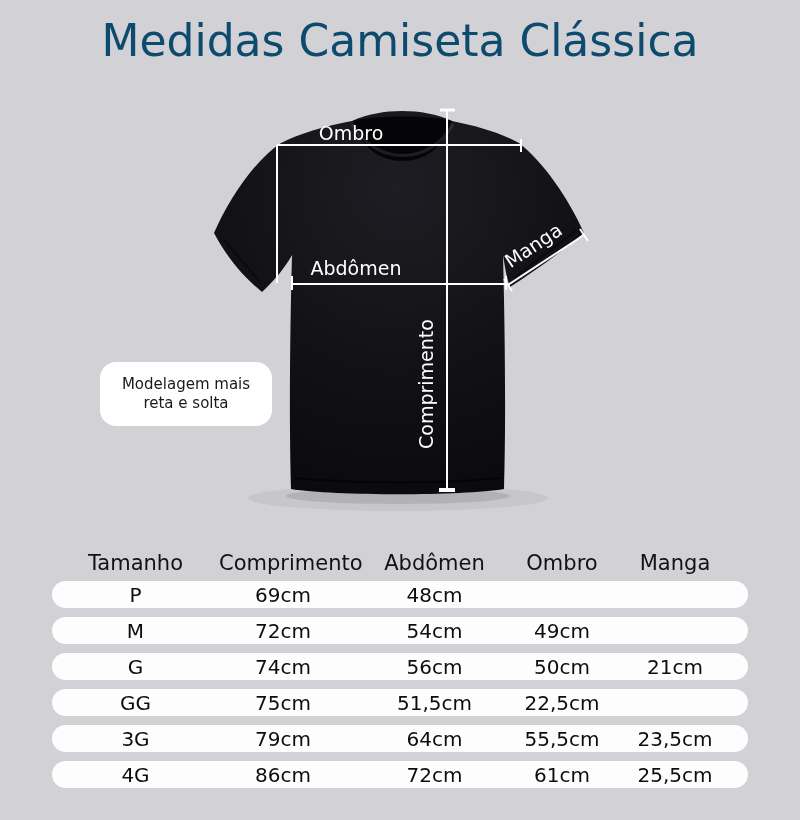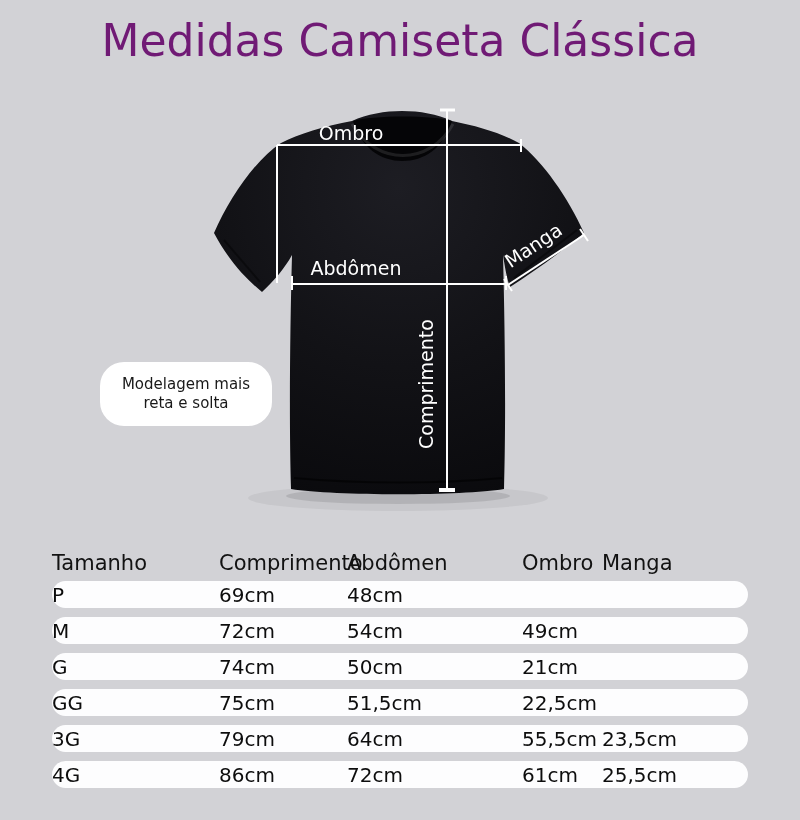--- a/index.html
+++ b/index.html
@@ -4,44 +4,44 @@
 <style>
   html,body { margin:0; padding:0; }
   .canvas {
     position:relative; width:800px; height:820px;
     background:#d2d2d6; overflow:hidden;
     font-family:"DejaVu Sans","Liberation Sans",sans-serif;
   }
   .page-title {
     position:absolute; top:16px; left:0; width:800px;
     text-align:center; font-size:44px; line-height:1.15;
-    color:#701a75; white-space:nowrap;
+    color:#0c4a6e; white-space:nowrap;
   }
   svg.diagram { position:absolute; left:0; top:0; }
   svg.diagram text { font-family:"DejaVu Sans","Liberation Sans",sans-serif; }
 
   .note-box {
     position:absolute; left:100px; top:362px; width:172px; height:64px;
-    background:#ffffff; border-radius:24px;
+    background:#ffffff; border-radius:16px;
     display:flex; flex-direction:column; justify-content:center;
     text-align:center; font-size:15px; line-height:19px; color:#191919;
   }
 
   .size-table { position:absolute; left:52px; top:545px; width:696px; }
   .thead, .trow {
     display:grid;
     grid-template-columns:167px 128px 175px 80px 146px;
     align-items:center;
   }
   .thead { height:36px; font-size:21px; color:#121212; }
   .trow {
     height:27px; margin-bottom:9px; font-size:20px; color:#0d0d0d;
     background:#fdfdfe; border-radius:14px;
   }
-  .tcell, .hcell { text-align:left; white-space:nowrap; }
+  .tcell, .hcell { text-align:center; white-space:nowrap; }
 </style>
 </head>
 <body>
 
 <div class="canvas">
 
   <div class="page-title">Medidas Camiseta Clássica</div>
 
   <svg class="diagram" width="800" height="540" viewBox="0 0 800 540" aria-hidden="true">
     <defs>
@@ -125,20 +125,21 @@
         </div>
         <div class="trow">
           <div class="tcell">M</div>
           <div class="tcell">72cm</div>
           <div class="tcell">54cm</div>
           <div class="tcell">49cm</div>
         </div>
         <div class="trow">
           <div class="tcell">G</div>
           <div class="tcell">74cm</div>
+          <div class="tcell">56cm</div>
           <div class="tcell">50cm</div>
           <div class="tcell">21cm</div>
         </div>
         <div class="trow">
           <div class="tcell">GG</div>
           <div class="tcell">75cm</div>
           <div class="tcell">51,5cm</div>
           <div class="tcell">22,5cm</div>
         </div>
         <div class="trow">

